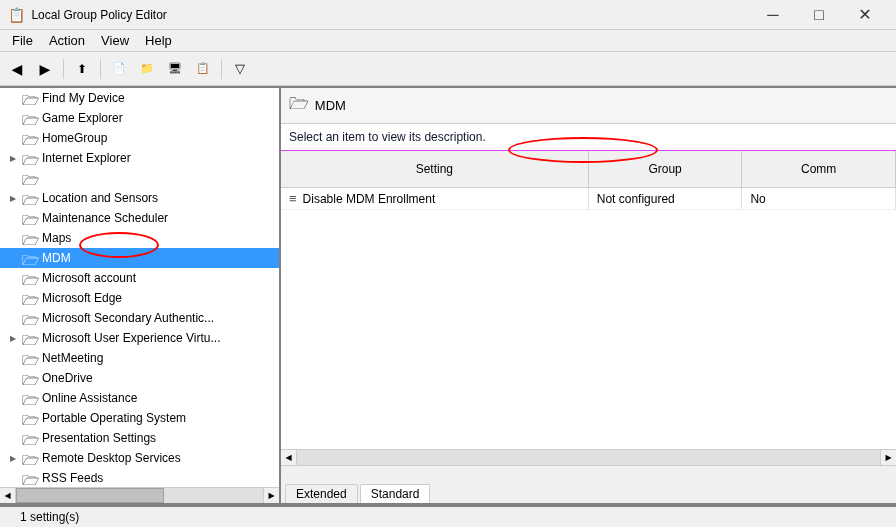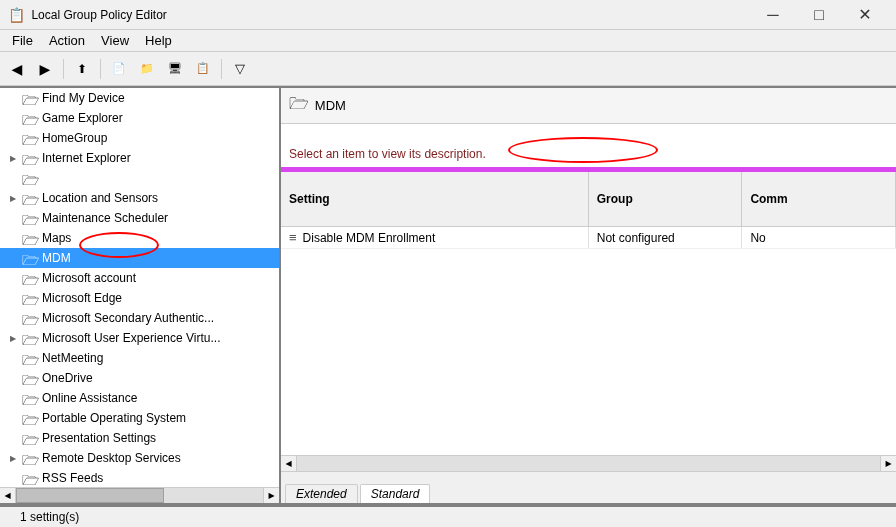--- a/index.html
+++ b/index.html
@@ -117,41 +117,40 @@
     }
     .right-header-folder {
       margin-right: 6px;
       font-size: 16px;
     }
     .right-header-title { font-size: 13px; font-weight: 500; }
 
     .right-description {
       padding: 6px 8px;
       font-size: 12px;
-      color: #7f1d1d;
-      border-bottom: 5px solid #d946ef;
-      margin-top: 17px;
+      color: #0f172a;
+      border-bottom: 1px solid #d946ef;
     }
 
     .right-table {
       flex: 1;
       overflow-y: auto;
     }
     table {
       width: 100%;
       border-collapse: collapse;
     }
     thead th {
       background: #f0f0f0;
       border-bottom: 1px solid #ccc;
       border-right: 1px solid #ccc;
-      padding: 20px 8px;
-      text-align: left;
+      padding: 11px 8px;
+      text-align: center;
       font-size: 12px;
-      font-weight: bold;
+      font-weight: normal;
       position: sticky;
       top: 0;
     }
     tbody tr { cursor: pointer; }
     tbody td {
       padding: 3px 8px;
       border-bottom: 1px solid #f0f0f0;
       border-right: 1px solid #e0e0e0;
       font-size: 12px;
     }
@@ -179,23 +178,22 @@
       left: 508px;
       top: 137px;
     }
 
     
     .tab-bar {
       display: flex;
       align-items: flex-end;
       background: #f0f0f0;
       border-top: 1px solid #ccc;
-      height: 32px;
+      height: 38px;
       padding: 0 4px;
-      font-style: italic;
     }
     .tab {
       padding: 2px 10px;
       font-size: 12px;
       border: 1px solid #ccc;
       border-bottom: none;
       background: #f0f0f0;
       cursor: pointer;
       margin-right: 2px;
       border-radius: 2px 2px 0 0;

